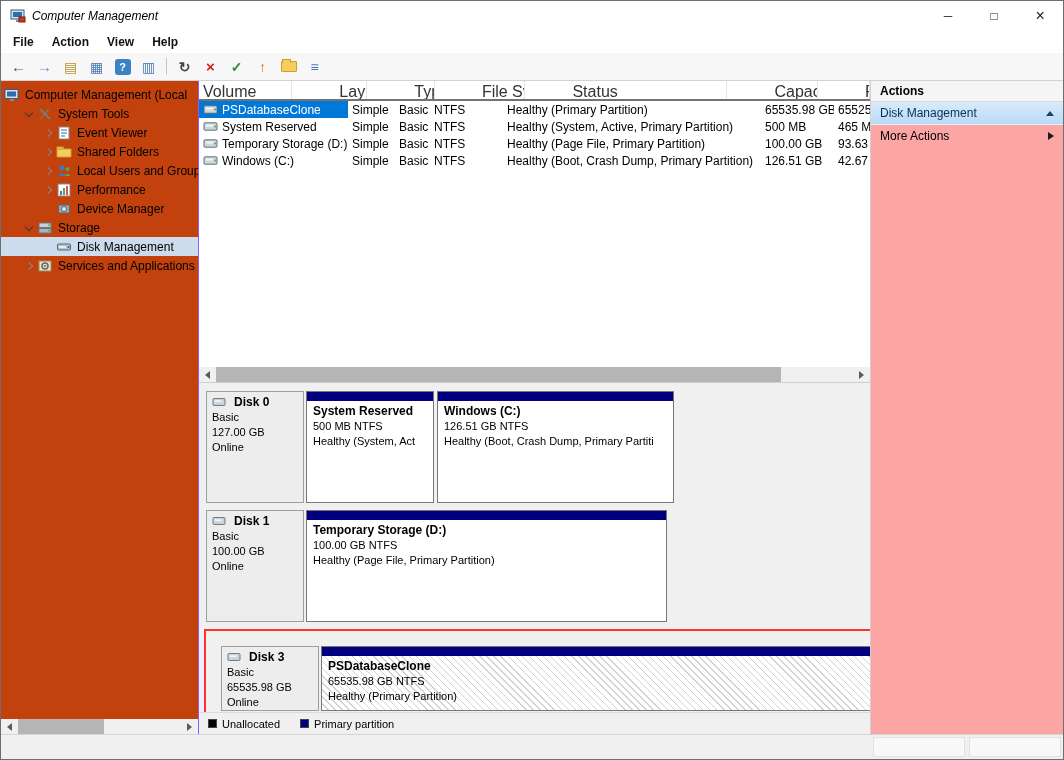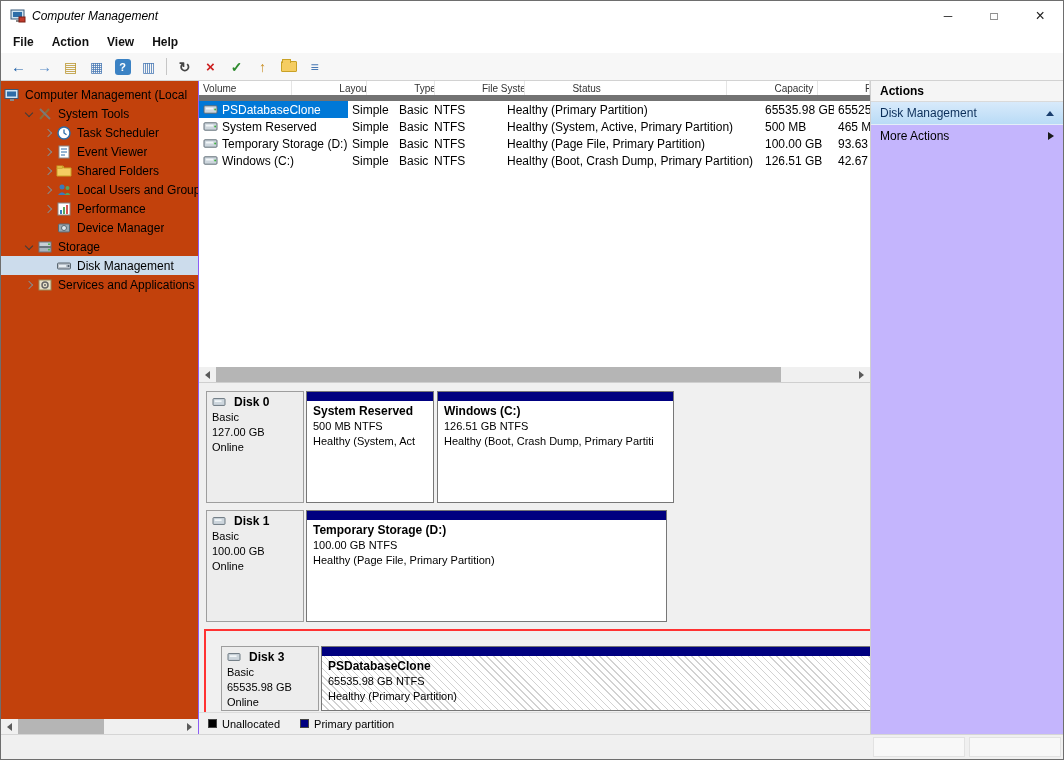--- a/index.html
+++ b/index.html
@@ -40,21 +40,21 @@
   .folder-shape { width:16px; height:11px; background:#f5cd62; border:1px solid #c9a227;
                   border-radius:1px; position:relative; }
   .folder-shape::before { content:""; position:absolute; left:0; top:-3px; width:7px; height:3px;
                   background:#f5cd62; border:1px solid #c9a227; border-bottom:none; }
 
   
   .main { flex:1; display:flex; min-height:0; }
   .left-pane { width:198px; flex:none; background:#c2410c; border-right:1px solid #8b5cf6;
                position:relative; overflow:hidden; }
   .center-pane { flex:1; min-width:0; display:flex; flex-direction:column; background:#fff; }
-  .right-pane { width:193px; flex:none; background:#c4b5fd; border-left:1px solid #cfcfcf;
+  .right-pane { width:193px; flex:none; background:#fca5a5; border-left:1px solid #cfcfcf;
                 display:flex; flex-direction:column; }
 
   
   .tree { padding-top:4px; font-size:12px; white-space:nowrap; }
   .tree-row { height:19px; display:flex; align-items:center; }
   .lvl0 { padding-left:3px; } .lvl1 { padding-left:22px; } .lvl2 { padding-left:41px; }
   .chev { width:12px; height:12px; flex:none; position:relative; margin-right:2px; }
   .chev.collapsed::before { content:""; position:absolute; left:3px; top:3px; width:5px; height:5px;
       border-top:1px solid #8a8a8a; border-right:1px solid #8a8a8a; transform:rotate(45deg); }
   .chev.expanded::before { content:""; position:absolute; left:3px; top:2px; width:5px; height:5px;
@@ -71,21 +71,21 @@
   .tri-r { width:0; height:0; border-top:4px solid transparent; border-bottom:4px solid transparent;
            border-left:5px solid #5a5a5a; }
   .sb-thumb { height:15px; background:#b5b5b5; }
   .tree-hscroll { position:absolute; left:0; right:0; bottom:0; }
   .tree-hscroll .sb-thumb { width:86px; }
   .lv-scroll .sb-thumb { width:565px; }
   .sb-track { flex:1; }
 
   
   .listview { height:302px; flex:none; display:flex; flex-direction:column; border-bottom:1px solid #cfcfcf; }
-  .lv-head { height:20px; display:flex; font-size:10px; color:#333; border-bottom:6px solid #737373; flex:none;gap:43px; }
+  .lv-head { height:20px; display:flex; font-size:16px; color:#333; border-bottom:2px solid #737373; flex:none;gap:43px; }
   .hc { padding:2px 4px; border-right:1px solid #e5e5e5; white-space:nowrap; overflow:hidden; }
   .lv-rows { flex:1; overflow:hidden; }
   .lv-row { height:17px; display:flex; font-size:12px; align-items:center; }
   .c { height:17px; padding:0 4px; display:flex; align-items:center; white-space:nowrap; overflow:hidden; }
   .w-vol { width:149px; } .w-layout { width:47px; } .w-type { width:35px; } .w-fs { width:73px;text-align:right; }
   .w-status { width:258px; } .w-cap { width:73px; } .w-free { flex:1; min-width:0; }
   .lv-row.selected .w-vol { background:#0078d7; color:#fff; }
   .drive-ic { width:15px; height:13px; margin-right:4px; flex:none; display:inline-flex; }
 
   
@@ -215,30 +215,20 @@
                 <line x1="3" y1="13" x2="12" y2="3" stroke="#8a6d3b" stroke-width="2"></line>
                 <line x1="3" y1="3" x2="13" y2="13" stroke="#7a7a7a" stroke-width="2"></line>
               </svg>
             </span>
           <span class="tlabel">System Tools</span>
         </div>
         <div class="tree-row lvl2">
           <span class="chev collapsed"></span>
           <span class="icon16">
               <svg width="16" height="16" viewBox="0 0 16 16">
-                <circle cx="8" cy="8" r="6" fill="#fff" stroke="#2d6da8" stroke-width="1.5"></circle>
-                <path d="M8 4.5 V8 L10.5 9.8" stroke="#2d6da8" stroke-width="1.3" fill="none"></path>
-              </svg>
-            </span>
-          <span class="tlabel">Task Scheduler</span>
-        </div>
-        <div class="tree-row lvl2">
-          <span class="chev collapsed"></span>
-          <span class="icon16">
-              <svg width="16" height="16" viewBox="0 0 16 16">
                 <rect x="3" y="2" width="10" height="12" fill="#fff" stroke="#888"></rect>
                 <line x1="5" y1="5" x2="11" y2="5" stroke="#2d6da8"></line>
                 <line x1="5" y1="8" x2="11" y2="8" stroke="#2d6da8"></line>
                 <line x1="5" y1="11" x2="9" y2="11" stroke="#2d6da8"></line>
               </svg>
             </span>
           <span class="tlabel">Event Viewer</span>
         </div>
         <div class="tree-row lvl2">
           <span class="chev collapsed"></span>

